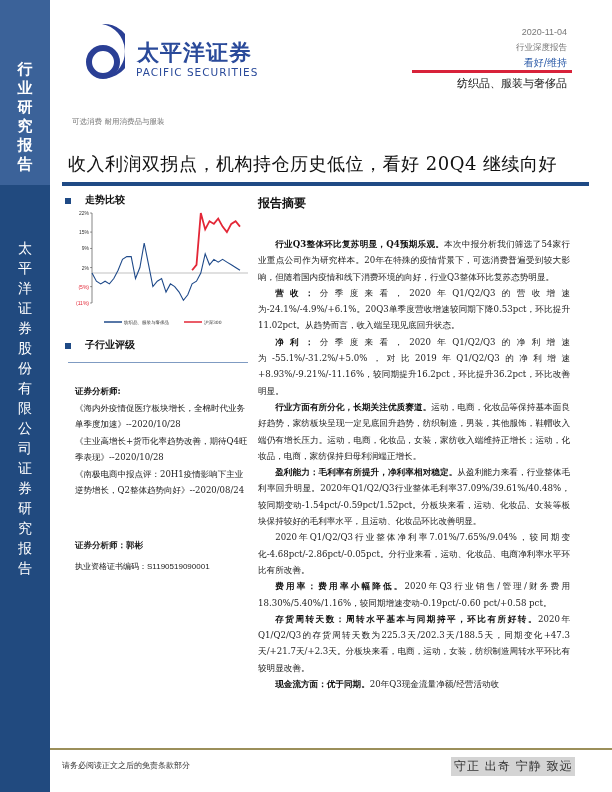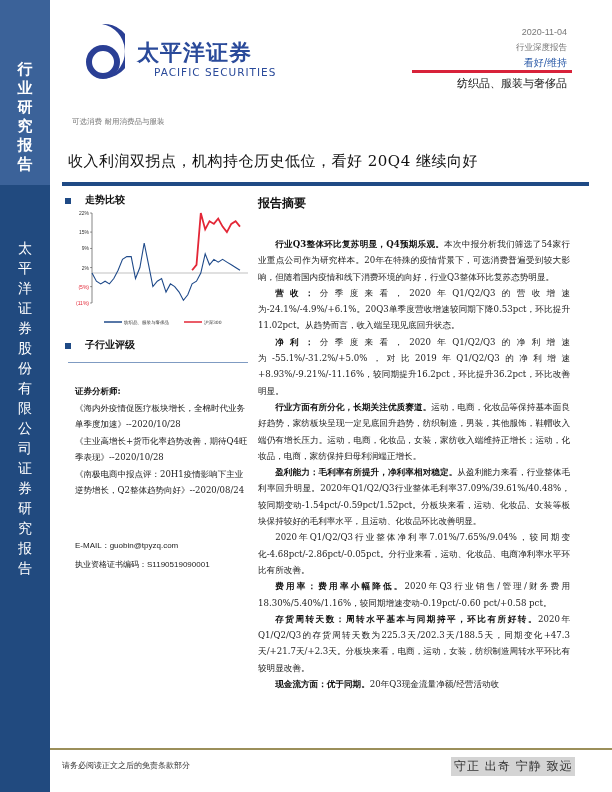--- a/index.html
+++ b/index.html
@@ -9,36 +9,36 @@
   .side-bot { position:absolute; left:0; top:185px; width:50px; height:607px; background:#214a7f; }
   .vtext { position:absolute; left:0; width:50px; text-align:center; color:#fff;
            font-family:"DejaVu Serif", serif; }
   .vtext span { display:block; }
   .v1 { top:60px; font-size:15px; font-weight:bold; line-height:19px; }
   .v2 { top:238px; font-size:14px; line-height:20px; }
 
   .logo { position:absolute; left:70px; top:14px; width:55px; height:80px; }
   .brand-cn { position:absolute; left:137px; top:38px; font-family:"DejaVu Sans", sans-serif;
               font-size:22px; font-weight:bold; color:#2a4a9a; letter-spacing:1px; }
-  .brand-en { position:absolute; left:154px; top:66px; font-family:"DejaVu Sans", sans-serif;
+  .brand-en { position:absolute; left:136px; top:66px; font-family:"DejaVu Sans", sans-serif;
               font-size:10.5px; color:#2a4a9a; letter-spacing:1px; }
 
   .hdr-date { position:absolute; right:45px; top:27px; font-family:"Liberation Sans", sans-serif;
               font-size:9px; color:#777; text-align:right; }
   .hdr-type { position:absolute; right:45px; top:42px; font-family:"DejaVu Sans", sans-serif;
               font-size:8.5px; color:#777; text-align:right; }
   .hdr-rating { position:absolute; right:45px; top:56px; font-family:"DejaVu Sans", sans-serif;
                 font-size:10px; color:#2a5aa8; text-align:right; }
   .red-rule { position:absolute; left:412px; top:70px; width:160px; height:3px; background:#d8223a; }
   .hdr-industry { position:absolute; right:45px; top:76px; font-family:"DejaVu Sans", sans-serif;
                   font-size:11px; color:#111; text-align:right; }
 
   .crumb { position:absolute; left:72px; top:117px; font-family:"DejaVu Sans", sans-serif;
            font-size:7.5px; color:#777; }
-  .main-title { position:absolute; left:68px; top:152px; font-size:15px; color:#111; letter-spacing:0.5px;text-align:center; }
+  .main-title { position:absolute; left:68px; top:152px; font-size:18px; color:#111; letter-spacing:0.5px;text-align:center; }
   .title-rule { position:absolute; left:62px; top:182px; width:527px; height:4px; background:#1f4a85; }
 
   .sec-head { position:absolute; left:65px; font-size:10px; font-weight:bold; color:#111; }
   .sec-head .sq { display:inline-block; width:6px; height:6px; background:#1f4a85; margin-right:14px; vertical-align:middle; }
   .chart { position:absolute; left:64px; top:208px; width:186px; height:120px; }
   .sub-rule { position:absolute; left:68px; top:362px; width:180px; height:1px; background:#7f9bc2; }
 
   .related { position:absolute; left:75px; top:383px; width:175px; font-size:8.5px; line-height:16.5px; color:#222; }
   .related .h { font-weight:bold; color:#111; }
   .analyst { position:absolute; left:75px; top:540px; width:180px; font-size:8px; color:#222; }
@@ -143,21 +143,21 @@
 <div class="sub-rule"></div>
 
 <div class="related">
   <div class="h">证券分析师:</div>
   <div>《海内外疫情促医疗板块增长，全棉时代业务单季度加速》--2020/10/28</div>
   <div>《主业高增长+货币化率趋势改善，期待Q4旺季表现》--2020/10/28</div>
   <div>《南极电商中报点评：20H1疫情影响下主业逆势增长，Q2整体趋势向好》--2020/08/24</div>
 </div>
 
 <div class="analyst">
-  <div><span class="sans">E-MAIL：</span><span class="sans">guobin@tpyzq.com</span></div>
+  <div class="h">证券分析师：郭彬</div>
   <div><span>执业资格证书编码：</span><span class="sans">S1190519090001</span></div>
 </div>
 
 <div class="summary-title">报告摘要</div>
 <div class="summary" id="summary">
     <p><b>行业Q3整体环比复苏明显，Q4预期乐观。</b><span>本次中报分析我们筛选了54家行业重点公司作为研究样本。20年在特殊的疫情背景下，可选消费普遍受到较大影响，但随着国内疫情和线下消费环境的向好，行业Q3整体环比复苏态势明显。</span></p>
     <p><b>营收：</b><span>分季度来看，2020年Q1/Q2/Q3的营收增速为-24.1%/-4.9%/+6.1%。20Q3单季度营收增速较同期下降0.53pct，环比提升11.02pct。从趋势而言，收入端呈现见底回升状态。</span></p>
     <p><b>净利：</b><span>分季度来看，2020年Q1/Q2/Q3的净利增速为-55.1%/-31.2%/+5.0%，对比2019年Q1/Q2/Q3的净利增速+8.93%/-9.21%/-11.16%，较同期提升16.2pct，环比提升36.2pct，环比改善明显。</span></p>
     <p><b>行业方面有所分化，长期关注优质赛道。</b><span>运动，电商，化妆品等保持基本面良好趋势，家纺板块呈现一定见底回升趋势，纺织制造，男装，其他服饰，鞋帽收入端仍有增长压力。运动，电商，化妆品，女装，家纺收入端维持正增长；运动，化妆品，电商，家纺保持归母利润端正增长。</span></p>
     <p><b>盈利能力：毛利率有所提升，净利率相对稳定。</b><span>从盈利能力来看，行业整体毛利率回升明显。2020年Q1/Q2/Q3行业整体毛利率37.09%/39.61%/40.48%，较同期变动-1.54pct/-0.59pct/1.52pct。分板块来看，运动、化妆品、女装等板块保持较好的毛利率水平，且运动、化妆品环比改善明显。</span></p>

